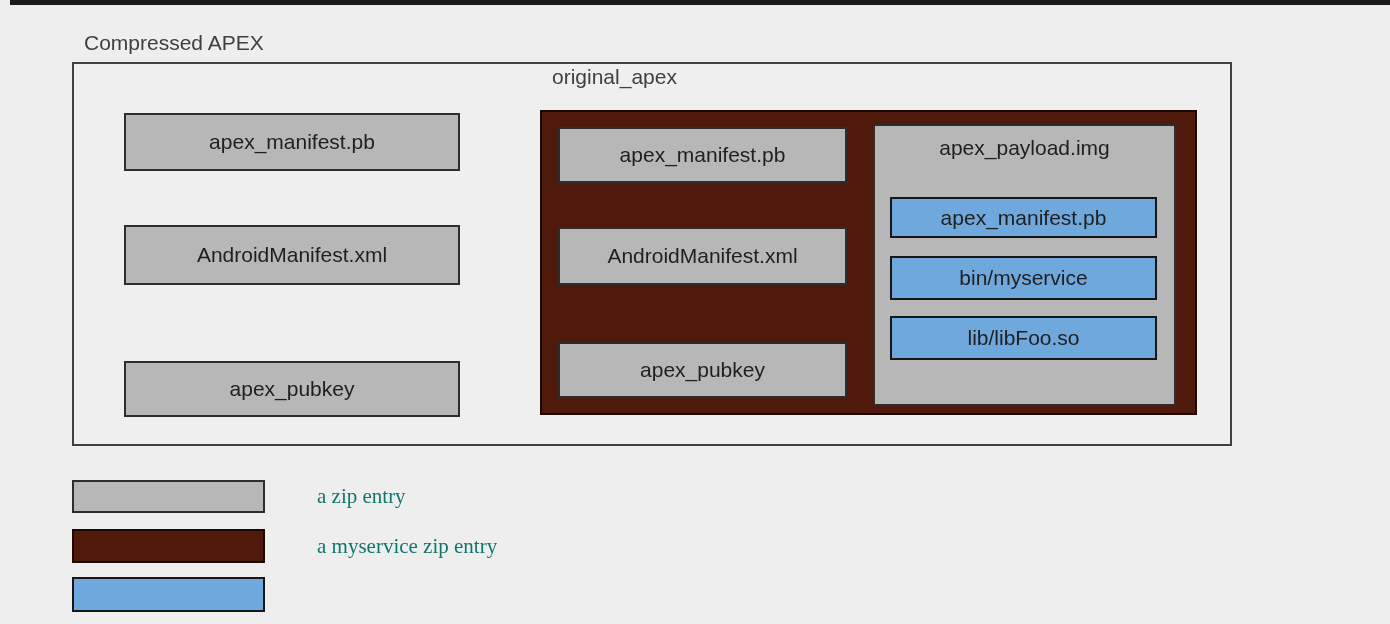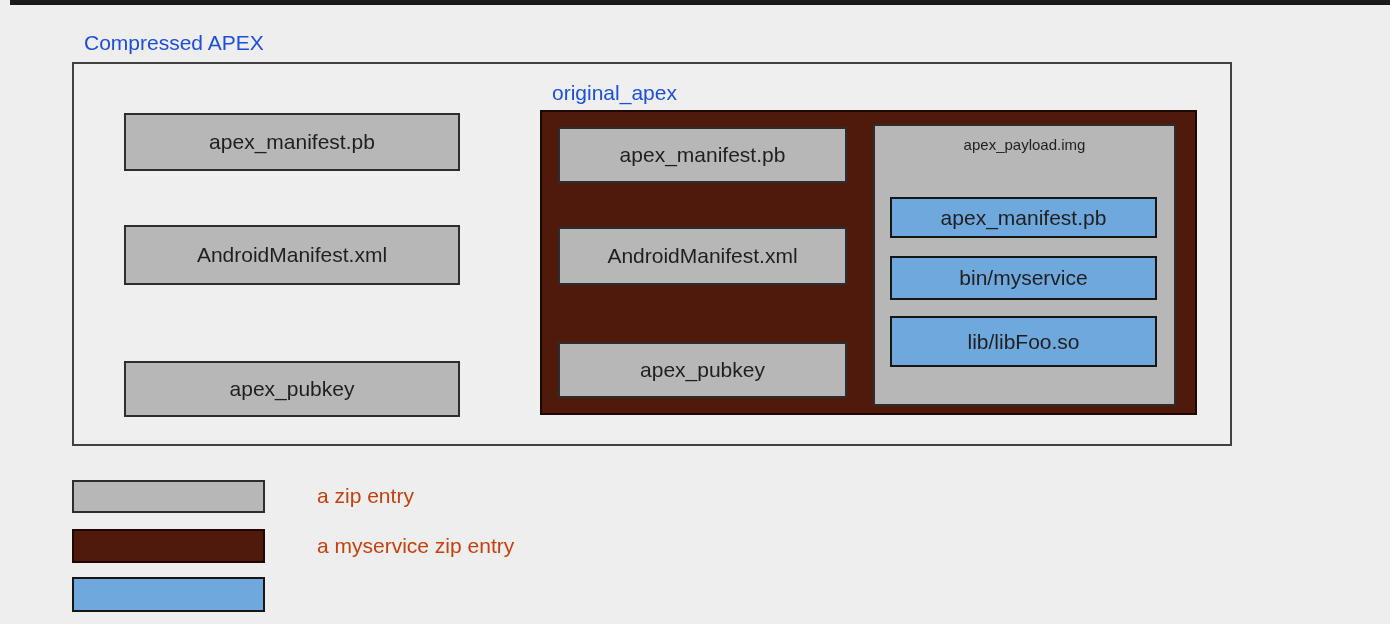--- a/index.html
+++ b/index.html
@@ -21,21 +21,21 @@
   
   .top-edge {
     left: 10px; top: 0; width: 1380px; height: 5px;
     background: #1a1a1a;
   }
 
   
   .section-label {
     font-size: 21px;
     line-height: 24px;
-    color: #1d4ed8;
+    color: #404040;
     white-space: nowrap;
   }
 
   
   .outer-box {
     left: 72px; top: 62px; width: 1156px; height: 380px;
     border: 2px solid #414141;
     background: #efefef;
   }
 
@@ -78,45 +78,46 @@
   .inner-entry-2 { top: 342px; height: 56px; }
 
   
   .payload-box {
     left: 873px; top: 124px; width: 303px; height: 282px;
     box-sizing: border-box;
   }
   .payload-title {
     left: 873px; top: 136px; width: 303px;
     text-align: center;
-    font-size: 15px;
+    font-size: 21px;
     white-space: nowrap;
   }
   .payload-file { left: 890px; width: 267px; }
   .payload-file-0 { top: 197px; height: 41px; }
   .payload-file-1 { top: 256px; height: 44px; text-align: right; }
-  .payload-file-2 { top: 316px; height: 51px; }
+  .payload-file-2 { top: 316px; height: 44px; }
 
   
   .legend-swatch { left: 72px; width: 193px; box-sizing: border-box; }
   .legend-swatch-0 { top: 480px; height: 33px; }
   .legend-swatch-1 { top: 529px; height: 34px; }
   .legend-swatch-2 { top: 577px; height: 35px; }
   .legend-label {
     font-size: 21px;
     line-height: 24px;
     white-space: nowrap;
-    color: #c2410c;
+    color: #0f766e;
+    font-family: Liberation Serif, serif;
   }
   .legend-label-0 { left: 317px; top: 484px; }
   .legend-label-1 { left: 317px; top: 534px; }
   .legend-label-2 { left: 308px; top: 586px; }
 
   .title-label { left: 84px; top: 31px; }
-  .original-label { left: 552px; top: 81px; }
+  .original-label { left: 552px; top: 65px; }
 </style>
 </head>
 <body>
 
 <div id="canvas">
 
   <div class="abs top-edge"></div>
 
   <div class="abs section-label title-label">Compressed APEX</div>
 

